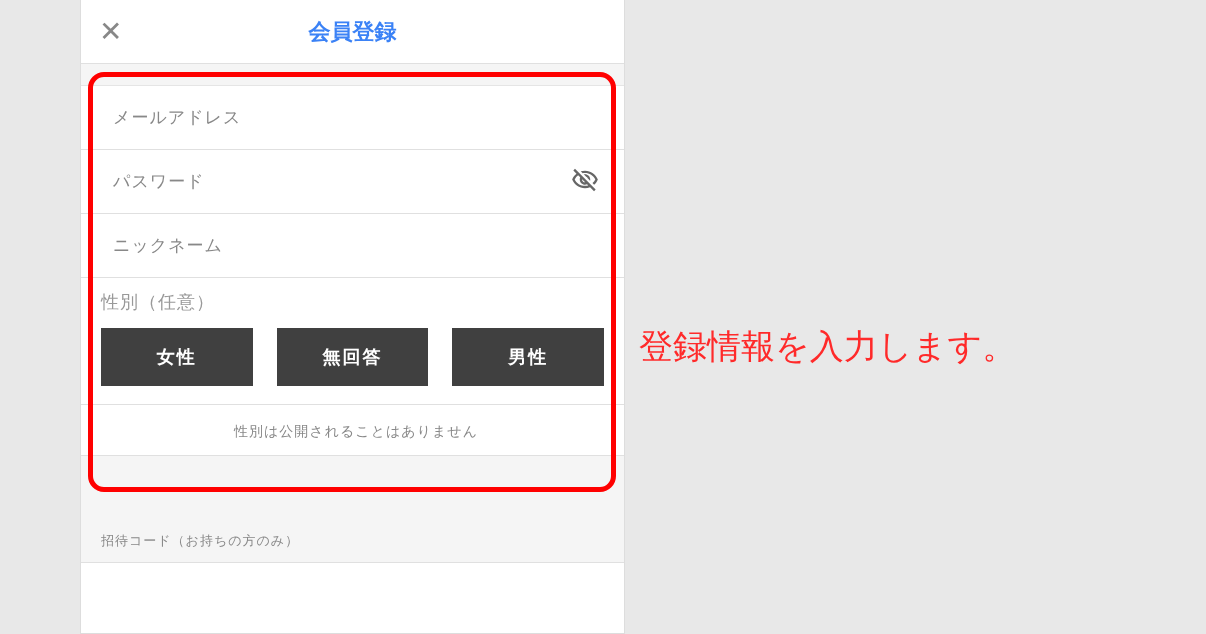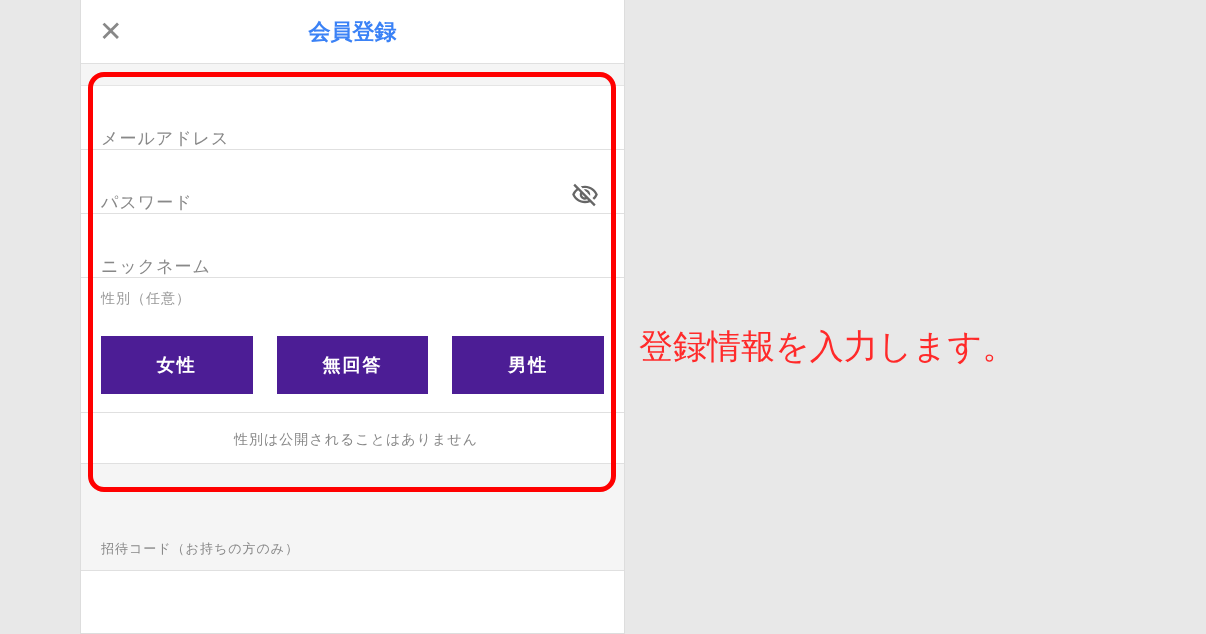--- a/index.html
+++ b/index.html
@@ -63,22 +63,22 @@
     }
     .spacer-small {
       height: 22px;
       background: #f5f5f5;
       border-bottom: 1px solid #e5e5e5;
     }
     .input-row {
       height: 64px;
       border-bottom: 1px solid #e0e0e0;
       display: flex;
-      align-items: flex-end;
-      padding: 0 20px;
+      align-items: center;
+      padding: 0 32px;
       position: relative;
     }
     .input-field {
       border: none;
       outline: none;
       font-size: 17px;
       color: #333;
       width: 100%;
       background: transparent;
     }
@@ -94,33 +94,33 @@
     }
     .eye-icon svg {
       width: 28px;
       height: 28px;
     }
     .gender-section {
       border-bottom: 1px solid #e0e0e0;
       padding: 12px 20px 18px 20px;
     }
     .gender-label {
-      font-size: 14px;
+      font-size: 18px;
       color: #999;
-      margin-bottom: 28px;
+      margin-bottom: 14px;
       letter-spacing: 1px;
     }
     .gender-buttons {
       display: flex;
       gap: 24px;
     }
     .gender-btn {
       flex: 1;
       height: 58px;
-      background: #4c1d95;
+      background: #404040;
       color: #fff;
       border: none;
       font-size: 18px;
       font-weight: bold;
       cursor: pointer;
       letter-spacing: 2px;
     }
     .gender-note {
       text-align: center;
       font-size: 14px;

